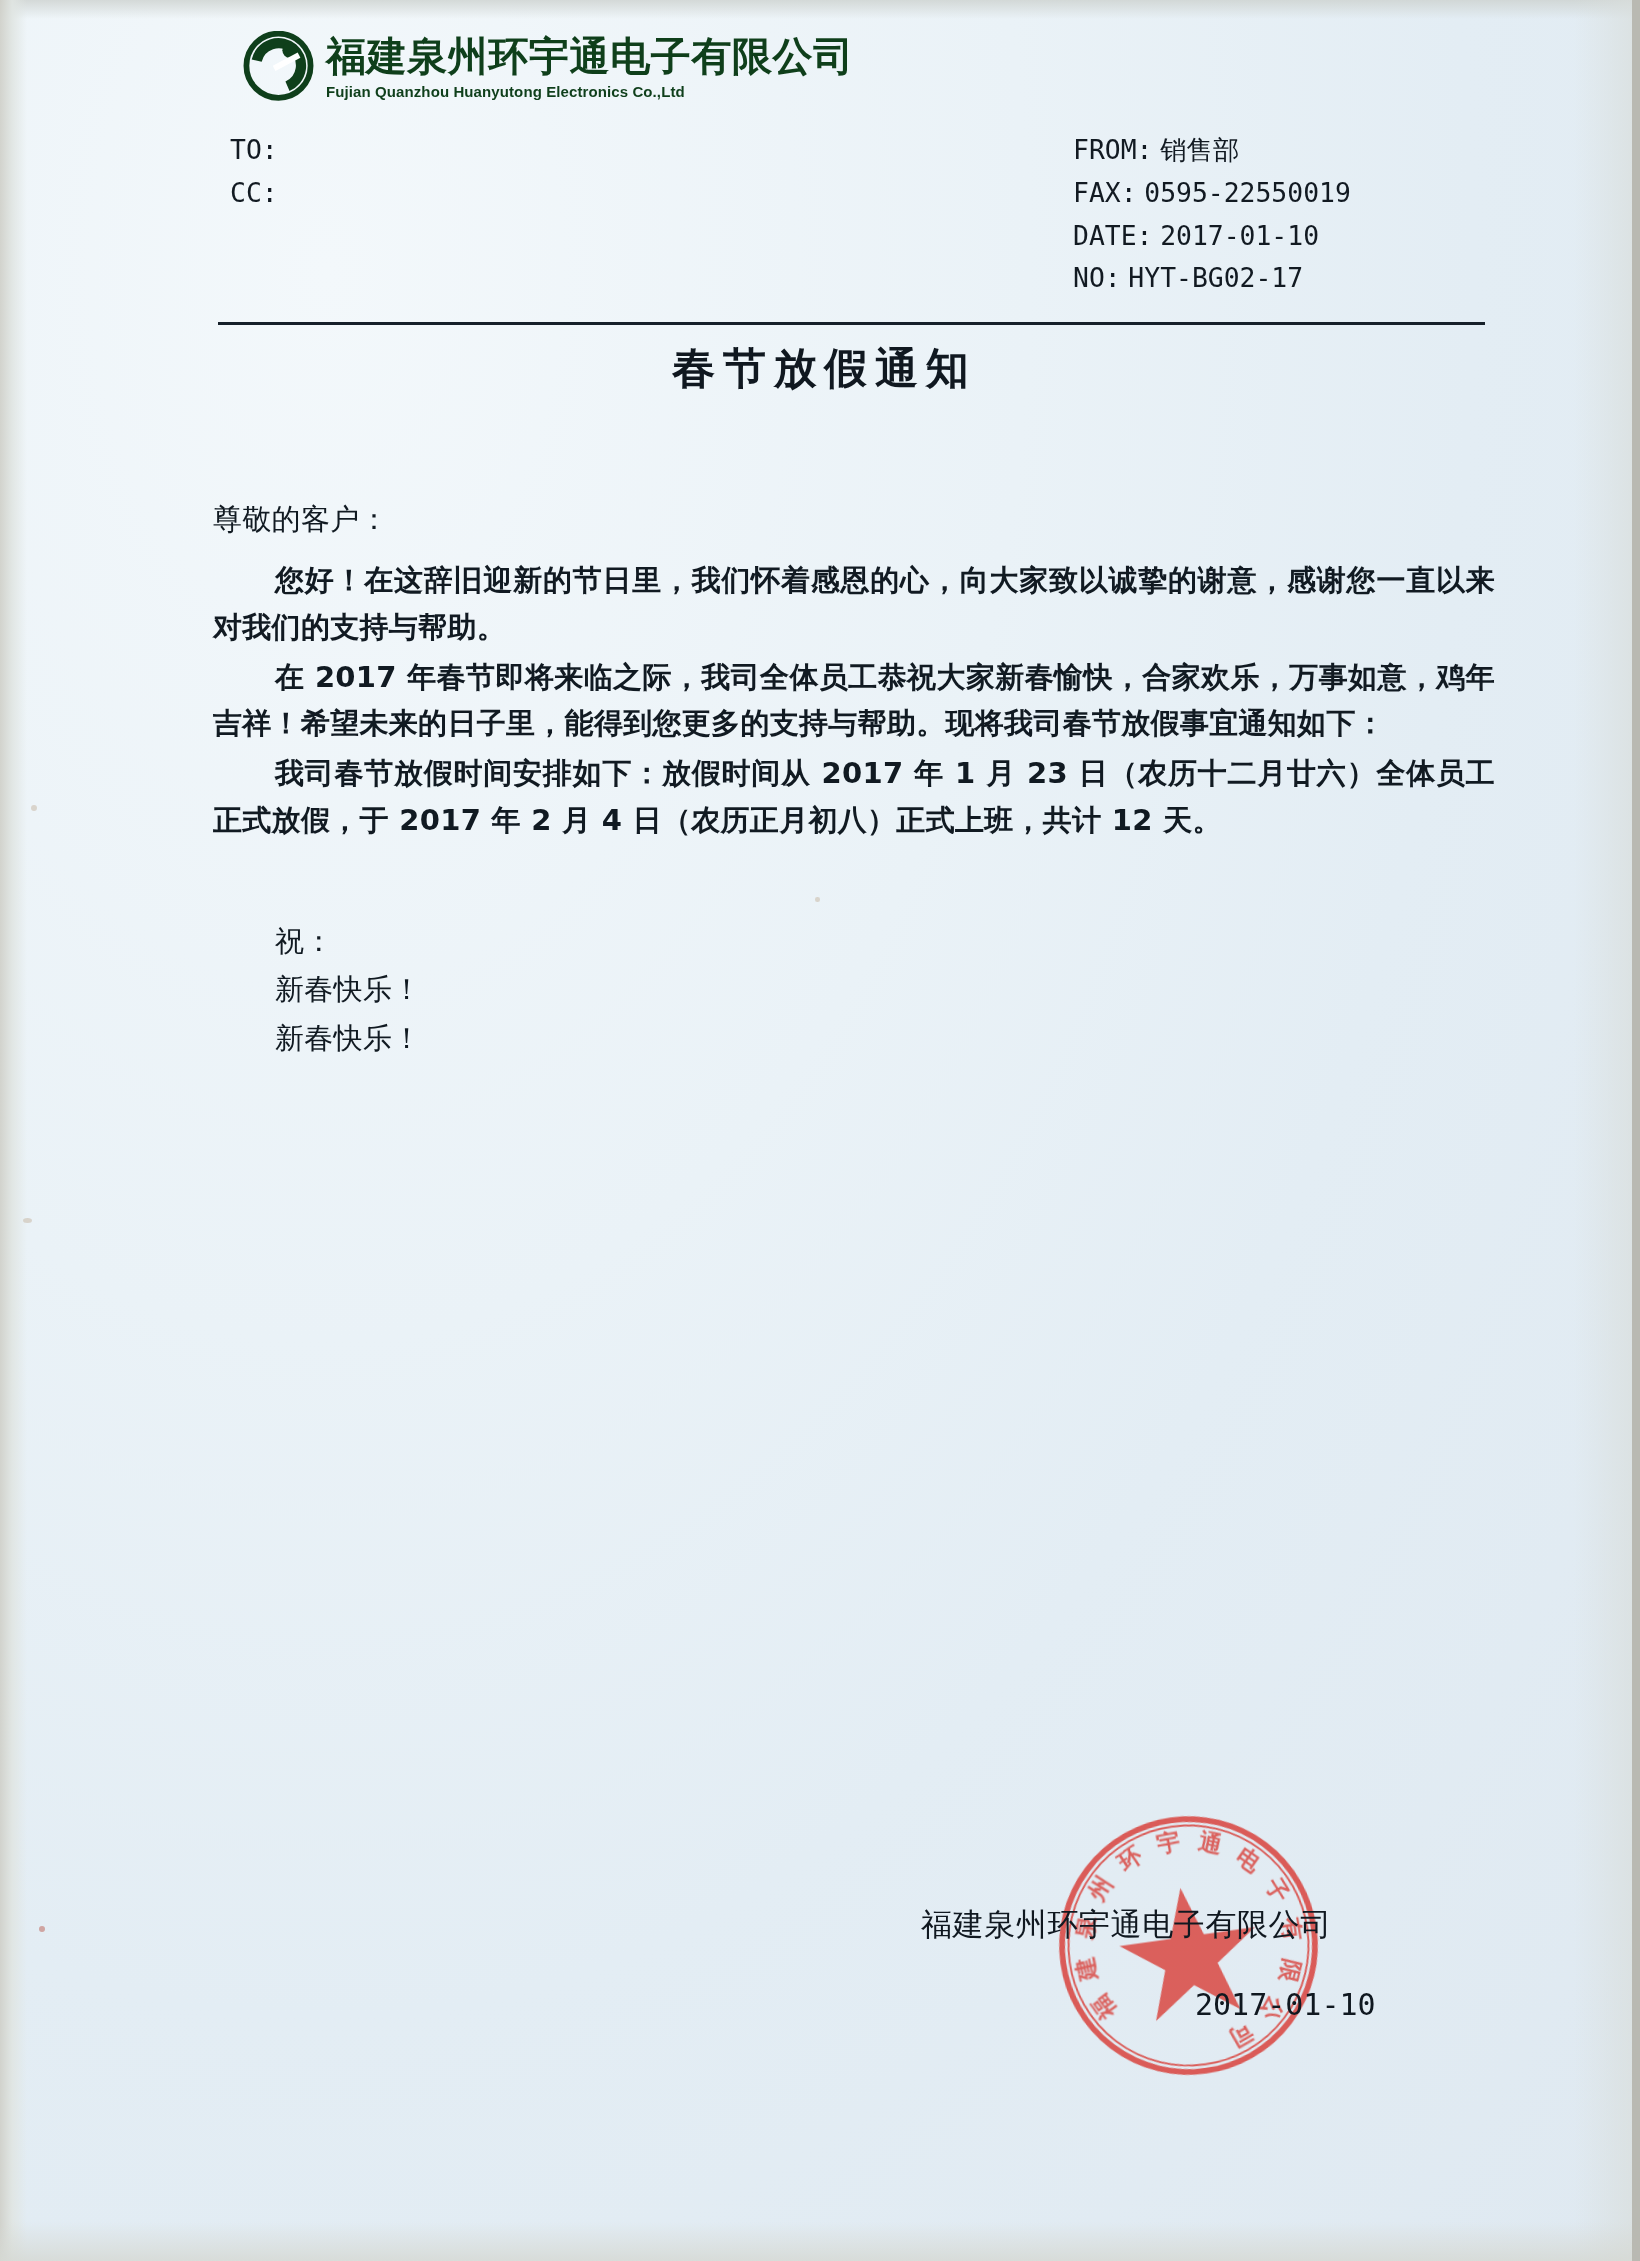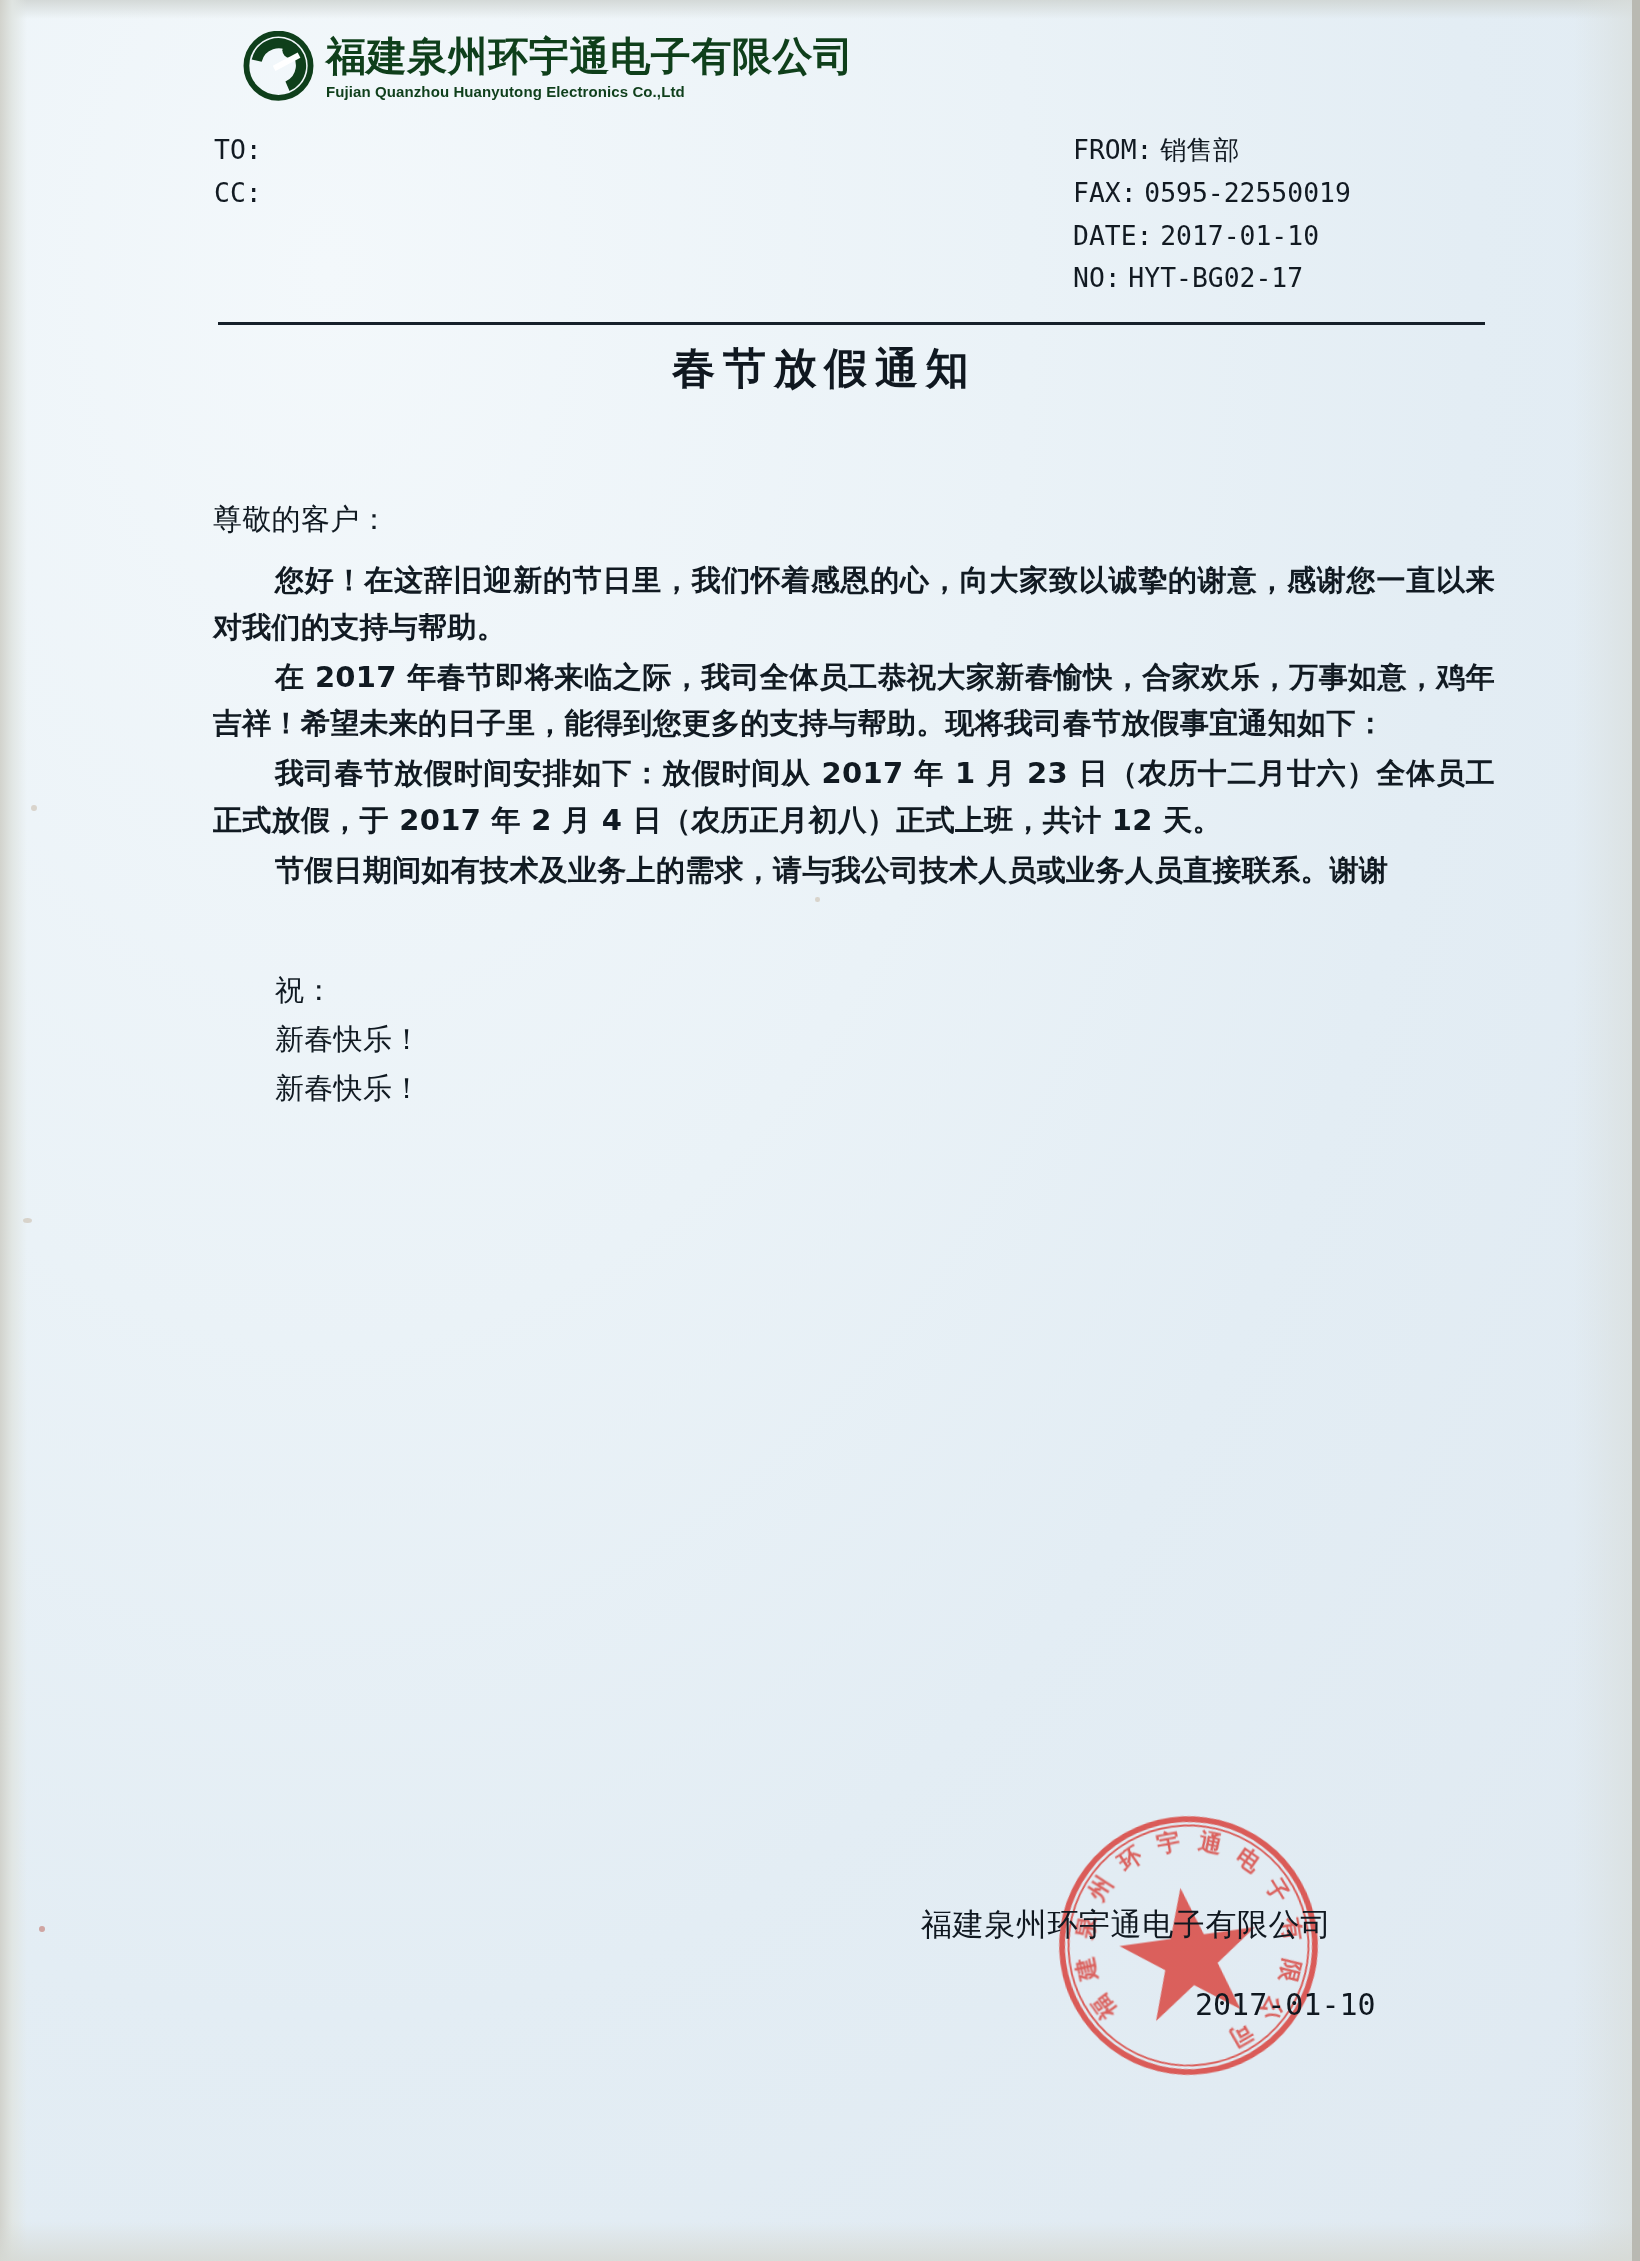--- a/index.html
+++ b/index.html
@@ -85,21 +85,21 @@
     font-weight: bold;
     font-size: 15px;
     color: #0f3f1b;
     letter-spacing: 0.1px;
     margin-top: 5.8px;
     white-space: nowrap;
   }
 
   .meta-left {
     position: absolute;
-    left: 214px;
+    left: 230px;
     top: 129px;
     width: 580px;
   }
   .meta-right {
     position: absolute;
     left: 1073px;
     top: 129px;
     width: 528px;
   }
   .meta-row {
@@ -258,21 +258,20 @@
 
   <div class="rule"></div>
 
   <div class="doc-title">春节放假通知</div>
 
   <div class="body-wrap">
     <p class="p salutation">尊敬的客户：</p>
     <p class="p indent">您好！在这辞旧迎新的节日里，我们怀着感恩的心，向大家致以诚挚的谢意，感谢您一直以来对我们的支持与帮助。</p>
     <p class="p indent">在 2017 年春节即将来临之际，我司全体员工恭祝大家新春愉快，合家欢乐，万事如意，鸡年吉祥！希望未来的日子里，能得到您更多的支持与帮助。现将我司春节放假事宜通知如下：</p>
     <p class="p indent">我司春节放假时间安排如下：放假时间从 2017 年 1 月 23 日（农历十二月廿六）全体员工正式放假，于 2017 年 2 月 4 日（农历正月初八）正式上班，共计 12 天。</p>
-    <p class="p indent">节假日期间如有技术及业务上的需求，请与我公司技术人员或业务人员直接联系。谢谢</p>
 
     <div class="gap-lg"></div>
 
     <div class="closing">祝：</div>
     <div class="closing">新春快乐！</div>
     <div class="closing">新春快乐！</div>
   </div>
 
   <div class="stamp">
     <svg width="271" height="271" viewBox="0 0 420 420" xmlns="http://www.w3.org/2000/svg">

